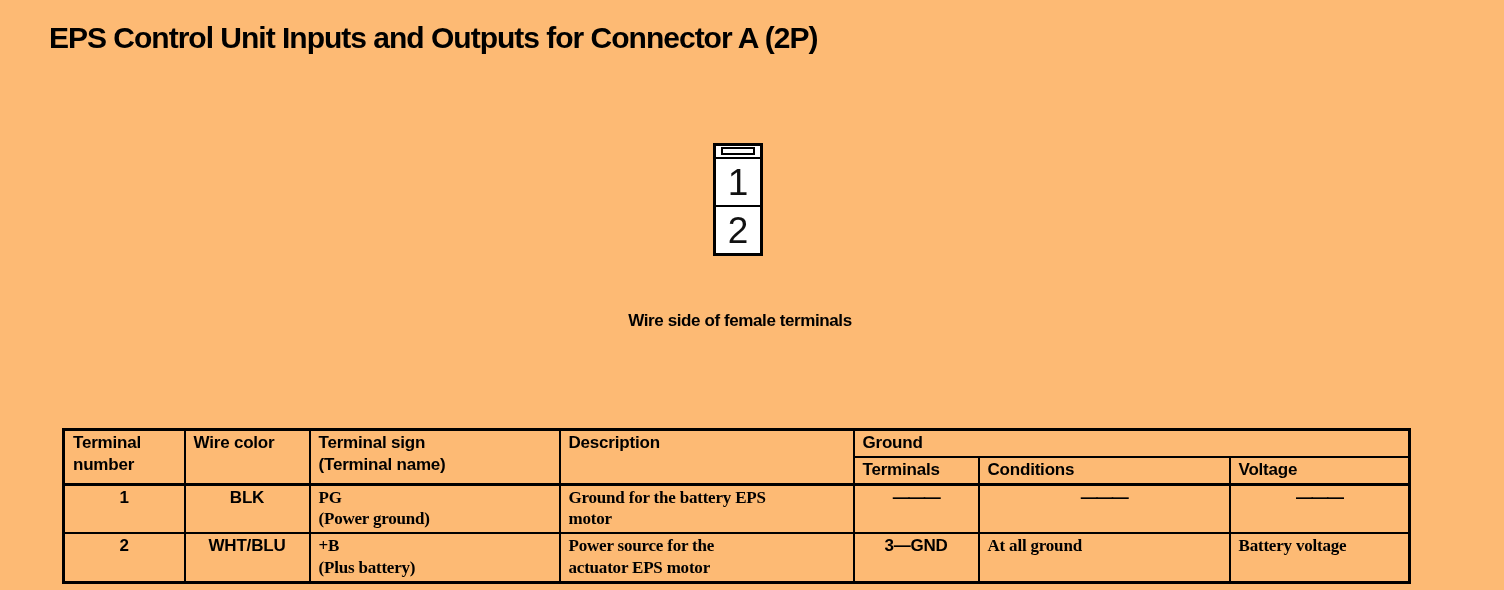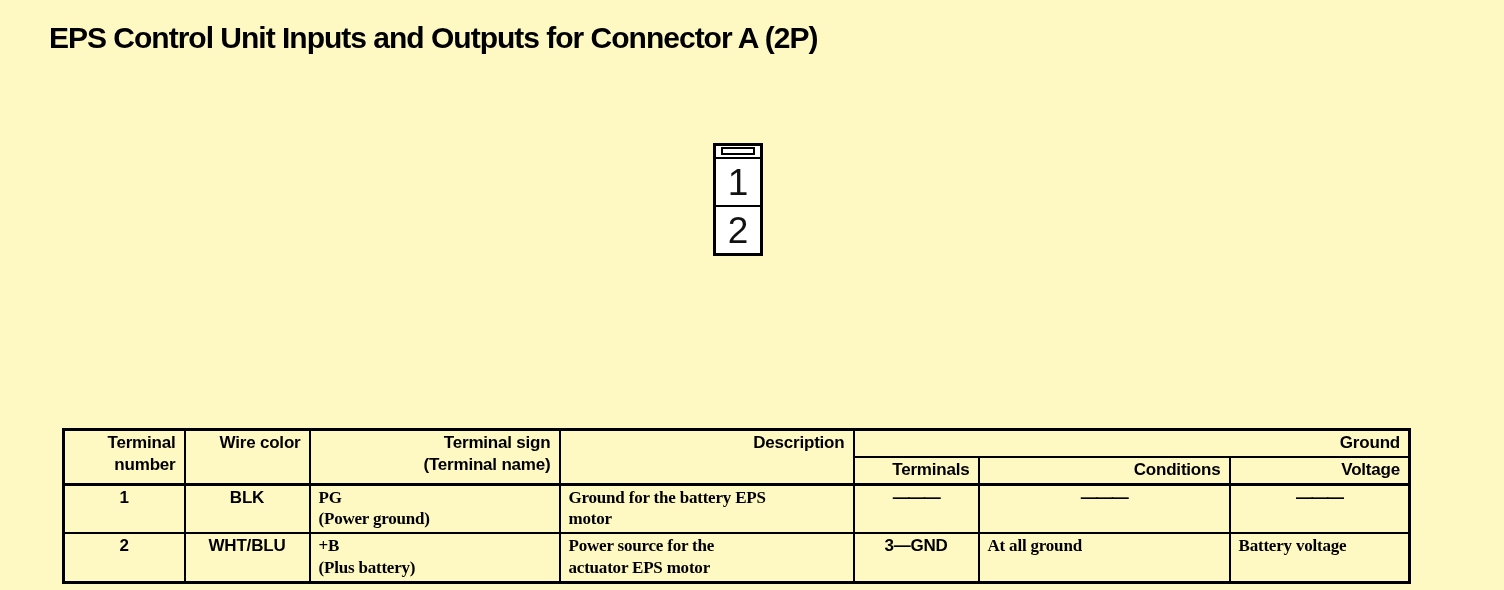--- a/index.html
+++ b/index.html
@@ -1,21 +1,21 @@
 <!DOCTYPE html>
 <html><head>
 <meta charset="utf-8">
 <style>
   * { margin: 0; padding: 0; box-sizing: border-box; }
   html, body { background: #ffffff; }
   .page {
     position: relative;
     width: 1504px;
     height: 590px;
-    background: #fef9c3;
+    background: #fdba74;
     color: #000000;
     font-family: "Liberation Sans", sans-serif;
     overflow: hidden;
   }
 
   
   .title {
     position: absolute;
     left: 49px;
     top: 22px;
@@ -89,21 +89,21 @@
     letter-spacing: -0.2px;
   }
   .io-table th, .io-table td {
     border: 2px solid #000;
     vertical-align: top;
     padding: 1px 8px 2px 8px;
     white-space: pre-line;
     line-height: 1.28;
     overflow: hidden;
   }
-  .io-table thead th { text-align: right; margin-top: 12px; }
+  .io-table thead th { text-align: left; margin-top: 12px; }
   .io-table thead th.span-head { border-bottom: 3px solid #000; }
   .io-table thead tr.sub th { border-bottom: 3px solid #000; height: 22px; }
   .io-table thead tr.top { height: 23px; }
   .io-table tbody tr.r1 { height: 49px; }
   .io-table tbody tr.r2 { height: 48px; }
   .td-center { text-align: center; }
   .td-left { text-align: left; padding-left: 11px; font-family: Liberation Serif, serif; }
   .dash {
     text-align: center;
     letter-spacing: -1.5px;
@@ -118,20 +118,21 @@
   <h1 class="title">EPS Control Unit Inputs and Outputs for Connector A (2P)</h1>
 
   <div class="connector">
     <div class="latch-row">
       <div class="latch"></div>
     </div>
     <div class="pin-cell first">1</div>
     <div class="pin-cell">2</div>
   </div>
 
+  <div class="caption">Wire side of female terminals</div>
 
   <table class="io-table">
     <colgroup>
       <col style="width:121px">
       <col style="width:125px">
       <col style="width:250px">
       <col style="width:294px">
       <col style="width:125px">
       <col style="width:251px">
       <col style="width:180px">

